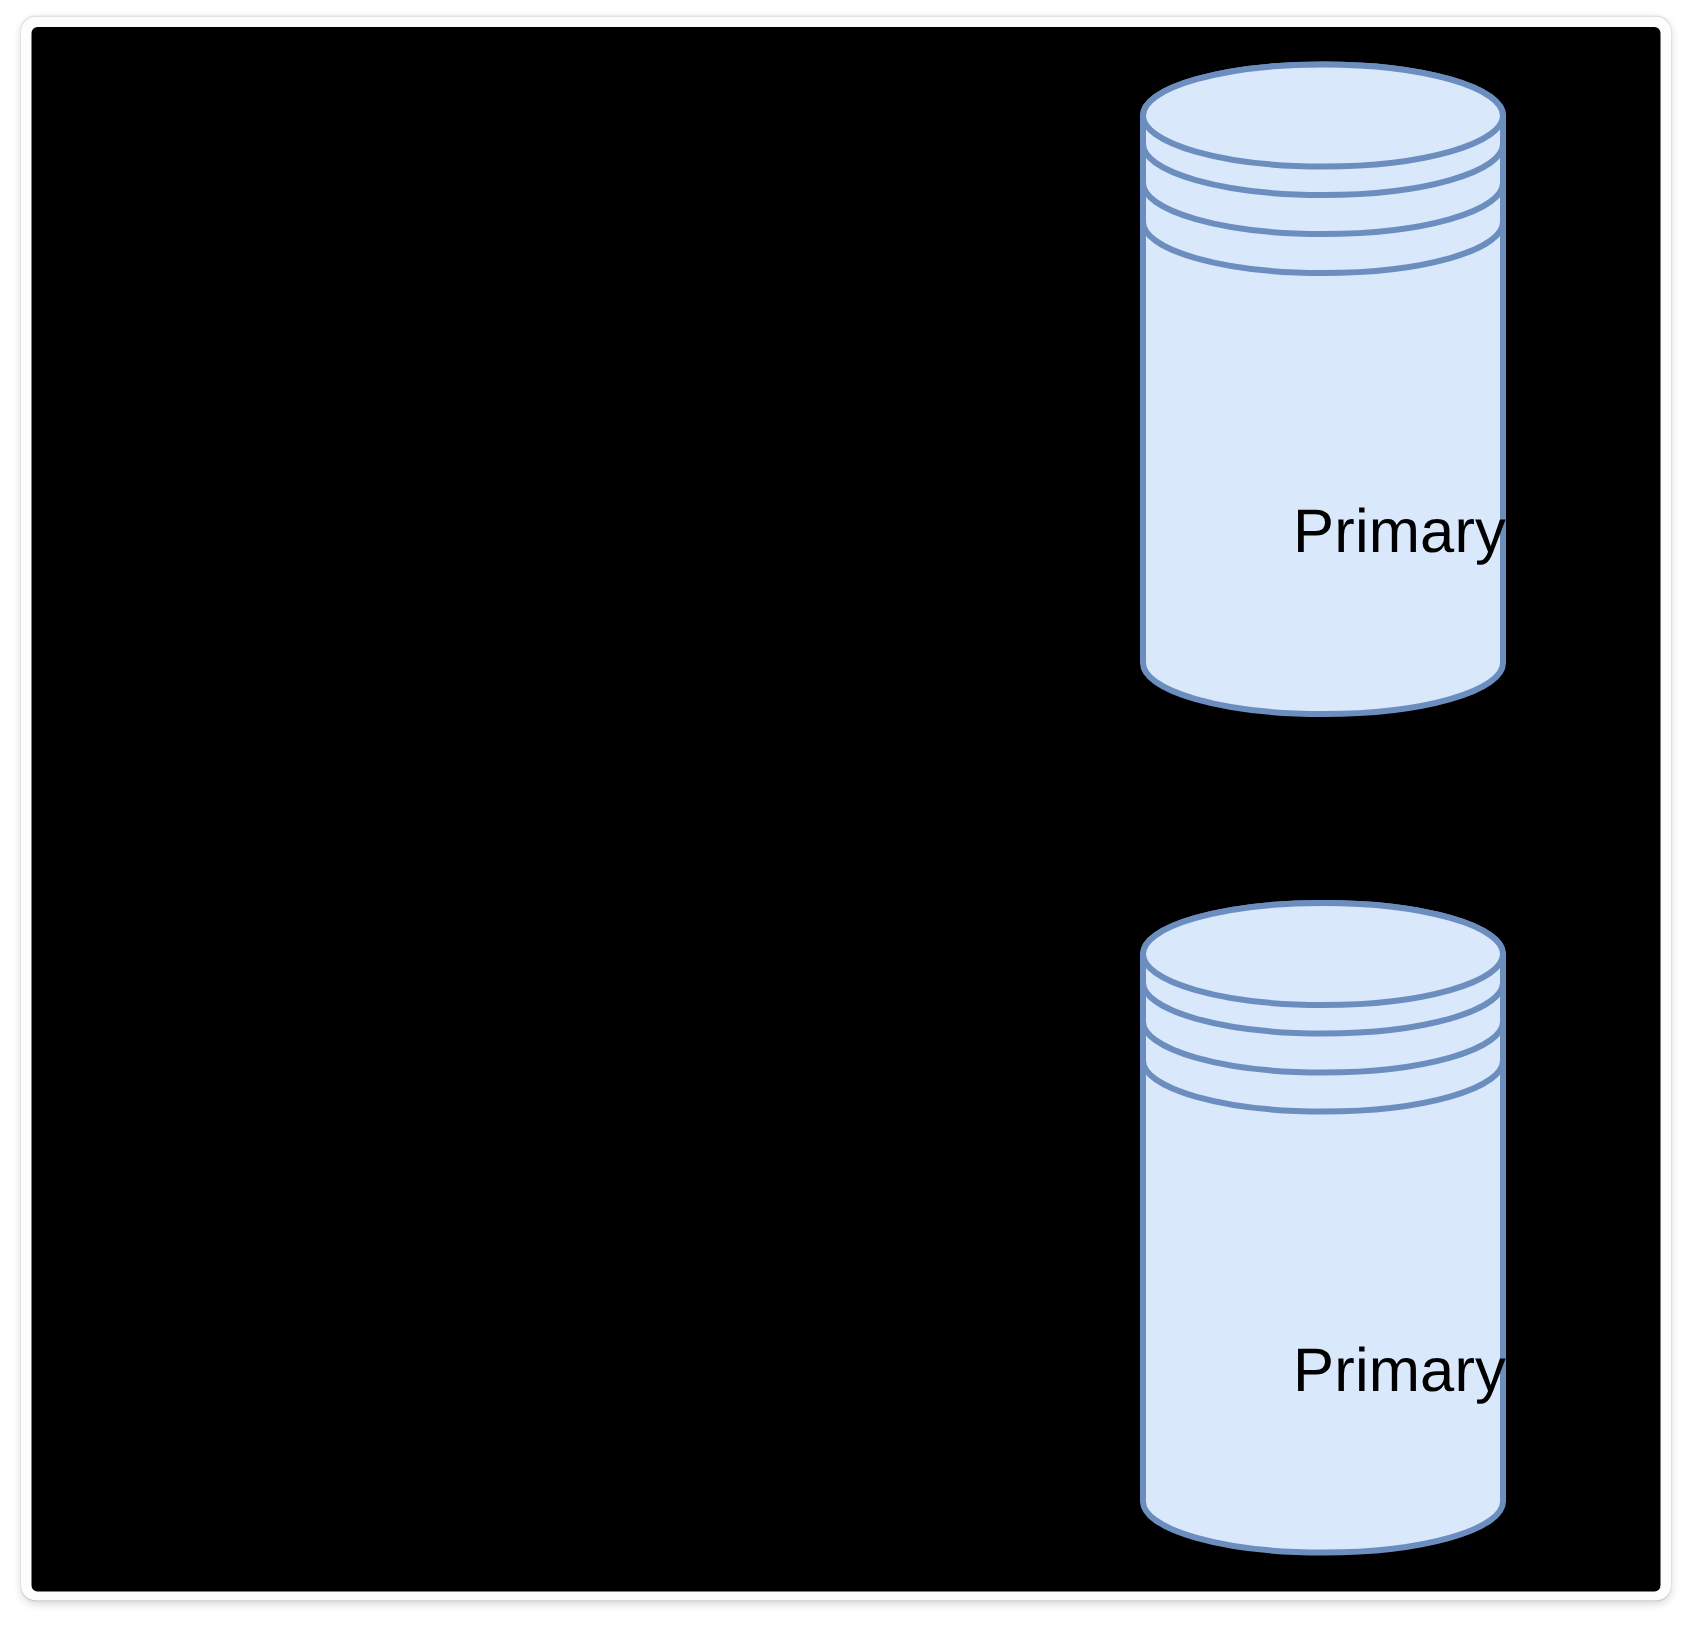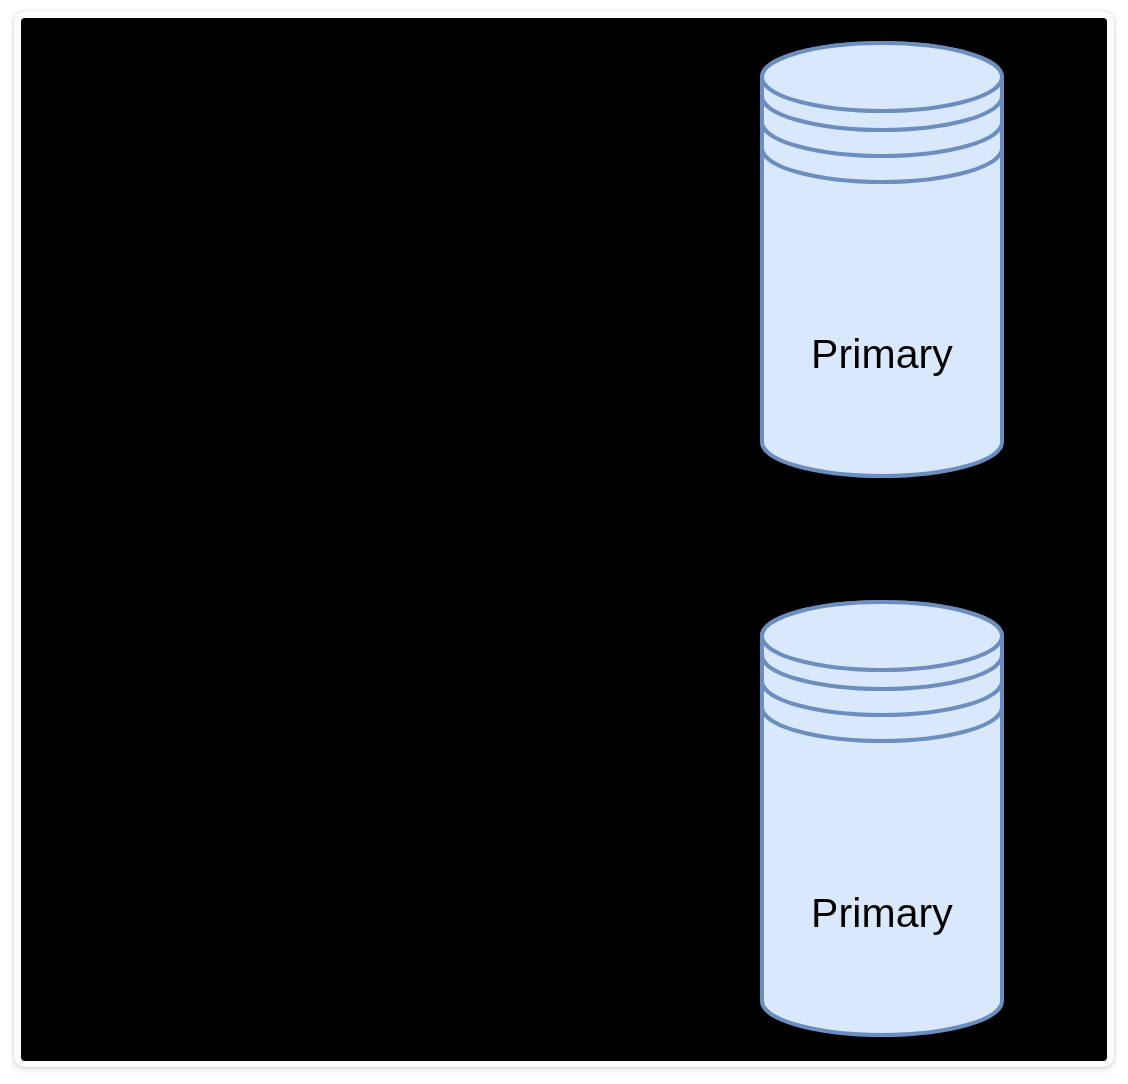--- a/index.html
+++ b/index.html
@@ -51,21 +51,21 @@
 
   .node svg {
     display: block;
     overflow: visible;
   }
 
   .node-label {
     position: absolute;
     left: 0;
     right: 0;
-    text-align: center;
+    text-align: right;
     font-family: "Liberation Sans", sans-serif;
     font-size: 41px;
     line-height: 1.1;
     color: #000000;
     letter-spacing: 0.1px;
     white-space: nowrap;
     pointer-events: none;
   }
 </style>
 </head>

